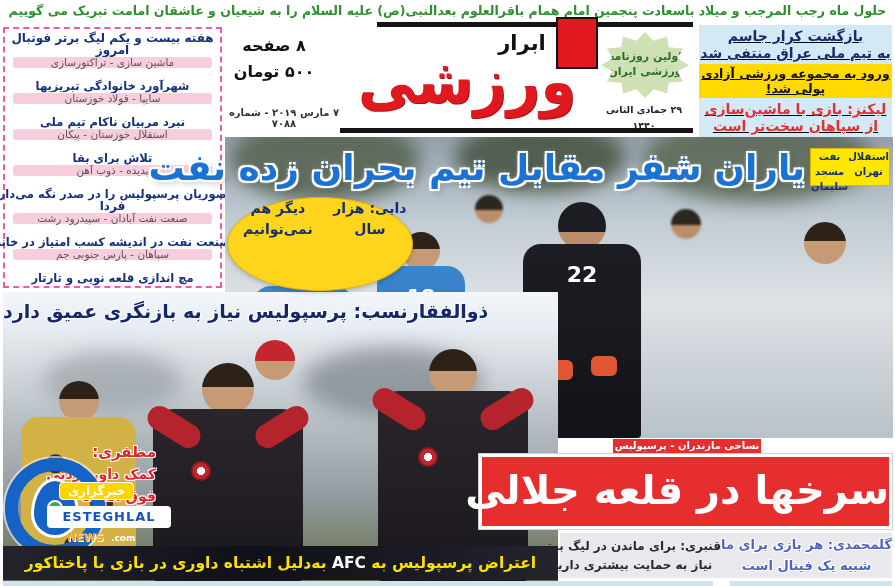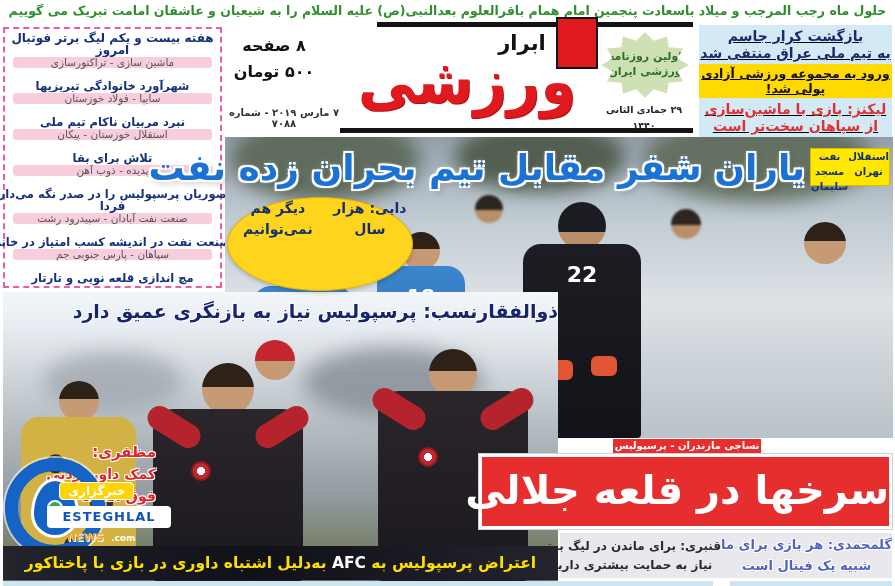--- a/index.html
+++ b/index.html
@@ -98,21 +98,21 @@
     border:1px solid #e8b400; border-radius:50%; display:flex; flex-direction:row;
     justify-content:center; text-align:center; color:#14306f; font-weight:bold;
     font-size:14px; line-height:1.5; z-index:3; box-shadow:0 2px 4px rgba(0,0,0,.2); }
 
   
   .photo-p { left:3px; top:292px; width:555px; height:289px; overflow:hidden;
     background:linear-gradient(180deg,#e6ebef 0 38px,#bcc4ca 120px,#959da3 200px,
       #7a8370 250px,#5f6c52 100%); }
   .p-head-strip { position:absolute; top:0; left:0; right:0; height:38px;
     background:linear-gradient(180deg,rgba(244,247,250,.95),rgba(230,236,242,.85));
-    text-align:right; line-height:38px; color:#16266b; font-weight:900;
+    text-align:left; line-height:38px; color:#16266b; font-weight:900;
     font-size:19px; white-space:nowrap;
     text-shadow:1px 1px 0 #fff,-1px -1px 0 #fff; z-index:2; }
   .crowdblob { position:absolute; border-radius:50%; filter:blur(10px); opacity:.7; }
   .pp-torso { position:absolute; left:0; right:0; bottom:0;
     border-radius:20px 20px 4px 4px; background:linear-gradient(180deg,#2a262c,#1b181d); }
   .shoulder { position:absolute; width:58px; height:24px; background:#b5242c;
     border-radius:12px; top:6px; }
   .crest { position:absolute; width:20px; height:20px; border-radius:50%;
     border:2px solid #8c1b22;
     background:radial-gradient(circle,#fff 0 35%,#c3262e 36%); }

